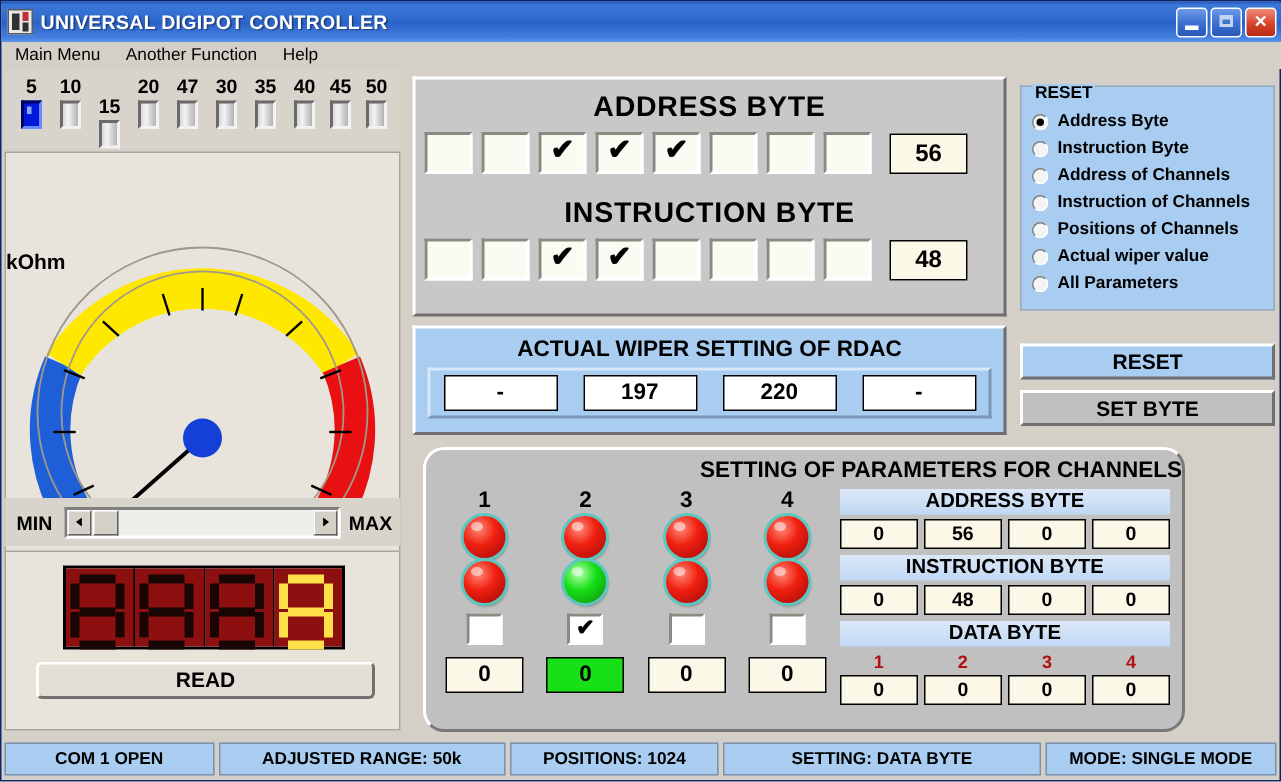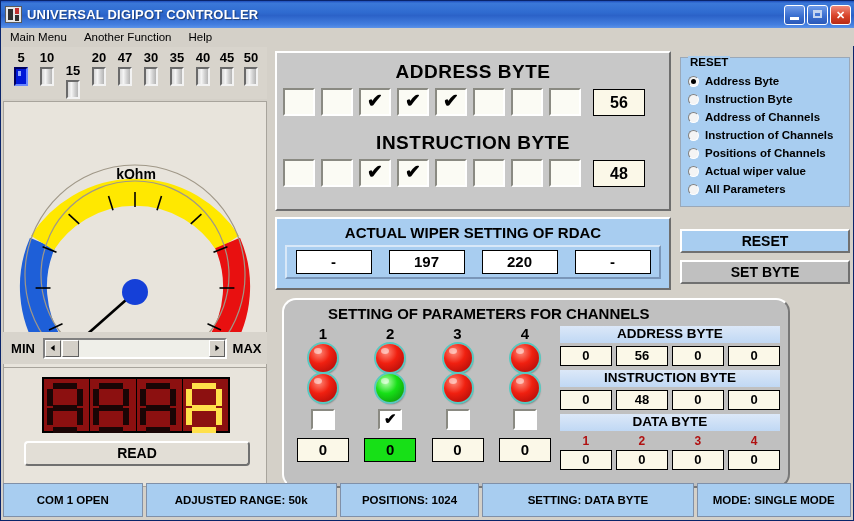--- a/index.html
+++ b/index.html
@@ -74,21 +74,21 @@
   .range-led.on{background:#0018d8;border-color:#000060 #6a88ff #6a88ff #000060;}
   .range-led.on:after{content:"";display:block;width:3px;height:5px;margin:2px 0 0 2px;
     background:#8fa8ff;}
 
   .gauge-panel{
     position:absolute;left:0;top:54px;width:264px;height:275px;
     background:#e8e4dc;border:1px solid #a8a49c;box-sizing:border-box;
   }
   .gauge-svg{position:absolute;left:0;top:0;}
   .kohm{
-    position:absolute;left:0;top:64px;width:264px;text-align:center;
+    position:absolute;left:0;top:64px;width:264px;
     font-size:14px;font-weight:bold;color:#000;
   }
   .ab-btn{
     position:absolute;left:118px;top:268px;width:42px;height:23px;
     background:#cfcbc3;font-size:14px;font-weight:bold;color:#000;
     text-align:center;line-height:19px;box-sizing:border-box;
   }
   .val-field{
     position:absolute;left:108px;top:298px;width:62px;height:20px;
     background:#bcd6f0;font-size:13px;font-weight:bold;color:#000;
@@ -186,21 +186,21 @@
     font-size:15px;font-weight:bold;color:#000;text-align:center;line-height:22px;
     box-sizing:border-box;
   }
 
   .params-panel{
     position:absolute;left:281px;top:297px;width:508px;height:190px;
     background:#c0c0c0;border:2px solid;border-color:#ffffff #787878 #787878 #ffffff;
     border-radius:14px;box-sizing:border-box;
   }
   .pp-title{
-    text-align:left;font-size:15px;font-weight:bold;color:#000;margin-top:5px;padding-left:44px;
+    text-align:right;font-size:15px;font-weight:bold;color:#000;margin-top:5px;
   }
   .pp-body{display:flex;padding:4px 8px 0 10px;}
   .channels{width:262px;}
   .ch-row{display:flex;justify-content:space-between;}
   .ch-col{width:58px;text-align:center;}
   .ch-num{font-size:15px;font-weight:bold;color:#000;line-height:16px;}
   .led{
     width:28px;height:28px;margin:2px auto 0;border-radius:50%;
     background:
       radial-gradient(circle at 36% 30%, #ff8a78 0%, #f02010 42%, #a00808 100%);
@@ -265,21 +265,21 @@
     position:absolute;left:679px;width:170px;height:24px;
     border:2px solid;border-color:#ffffff #707070 #707070 #ffffff;
     font-size:14px;font-weight:bold;color:#000;text-align:center;line-height:20px;
     box-sizing:border-box;
   }
   .big-btn.reset{top:228px;background:#a8cdf0;}
   .big-btn.setbyte{top:259px;background:#c0c0c0;}
 
   
   .statusbar{
-    position:absolute;left:2px;bottom:3px;width:848px;height:34px;
+    position:absolute;left:2px;bottom:3px;width:848px;height:22px;
     display:flex;gap:3px;
   }
   .sb-cell{
     background:#a8cdf0;border:1px solid #8090a8;
     font-size:11.5px;font-weight:bold;color:#000;
     display:flex;align-items:center;justify-content:center;
     box-sizing:border-box;white-space:nowrap;
   }
 </style>
 </head>

